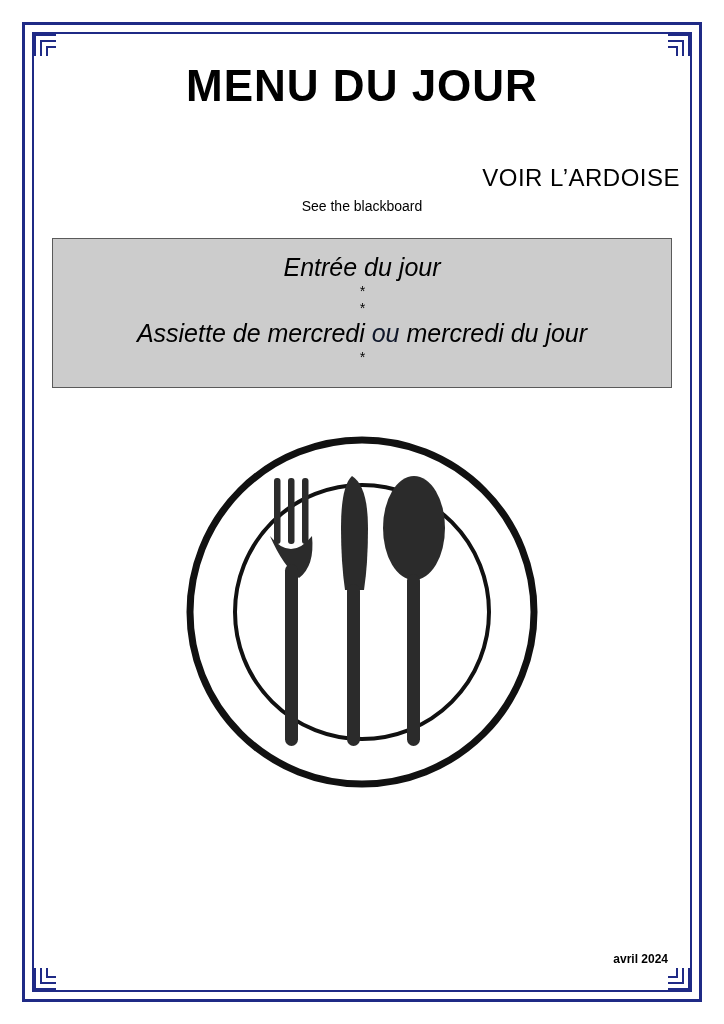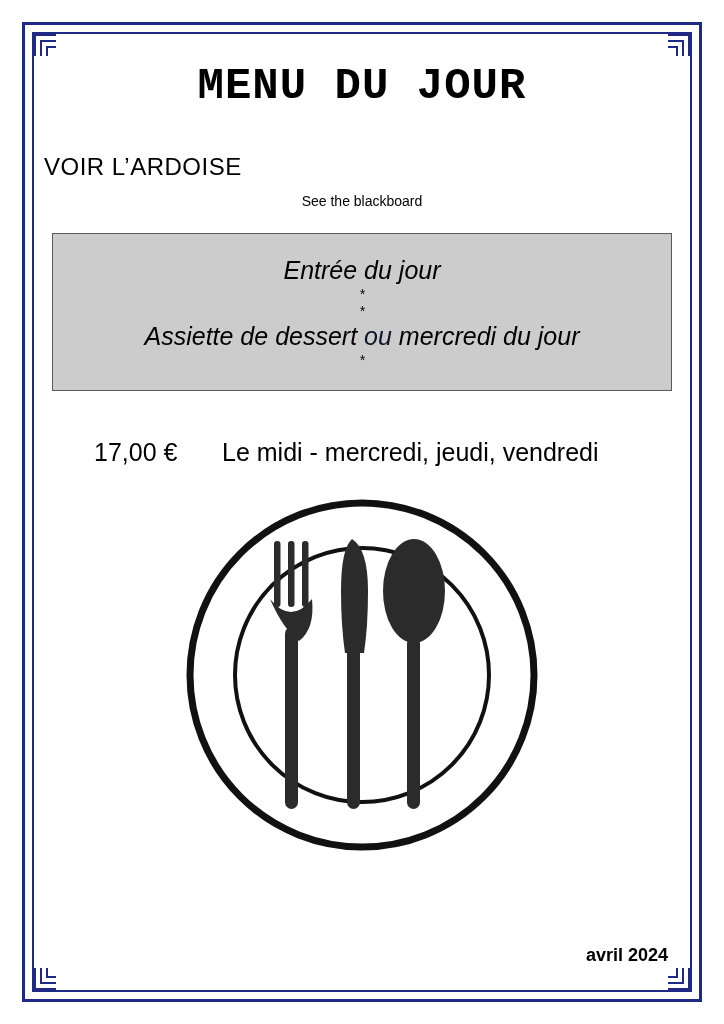--- a/index.html
+++ b/index.html
@@ -67,40 +67,39 @@
     height: 936px;
   }
 
   .title {
     text-align: center;
     font-size: 44px;
     font-weight: bold;
     letter-spacing: 1px;
     margin-top: 18px;
     line-height: 1.1;
-    font-family: Liberation Mono, monospace;
   }
 
   .subtitle-fr {
-    text-align: left;
+    text-align: right;
     font-size: 24px;
-    margin-top: 43px;
+    margin-top: 54px;
     letter-spacing: 0.5px;
   }
   .subtitle-en {
     text-align: center;
     font-size: 14px;
-    margin-top: 12px;
+    margin-top: 6px;
   }
 
   .box {
     margin: 24px 8px 0 8px;
     background: #cccccc;
     border: 1px solid #5a5a5a;
-    padding: 20px 10px 20px 10px;
+    padding: 12px 10px 20px 10px;
     text-align: center;
   }
   .box .course {
     font-size: 25px;
     font-style: italic;
     line-height: 1.28;
   }
   .box .course.wide {
     font-size: 25px;
   }
@@ -133,21 +132,21 @@
   .illustration {
     margin-top: 26px;
     display: flex;
     justify-content: center;
   }
 
   .footer-date {
     position: absolute;
     right: 12px;
     bottom: 14px;
-    font-size: 18px;
+    font-size: 12px;
     font-weight: bold;
   }
 </style>
 </head>
 <body>
 
 <div class="frame-outer"></div>
 <div class="frame-inner"></div>
 
 <div class="corner tl">
@@ -187,29 +186,25 @@
 
   <div class="title">MENU DU JOUR</div>
 
   <div class="subtitle-fr">VOIR L’ARDOISE</div>
   <div class="subtitle-en">See the blackboard</div>
 
   <div class="box">
     <div class="course">Entrée du jour</div>
     <div class="sep">*</div>
     <div class="sep">*</div>
-    <div class="course wide"><span>Assiette de dessert</span> <span class="ou">ou</span> <span>mercredi du jour</span></div>
+    <div class="course wide"><span>Assiette de mercredi</span> <span class="ou">ou</span> <span>mercredi du jour</span></div>
     <div class="sep">*</div>
   </div>
 
   <div class="prices">
-    <div class="price-row">
-      <div class="price-amount">17,00 €</div>
-      <div class="price-desc">Le midi - mercredi, jeudi, vendredi</div>
-    </div>
   </div>
 
   <div class="illustration">
     <svg width="360" height="360" viewBox="0 0 360 360">
       <circle cx="180" cy="180" r="172" fill="#ffffff" stroke="#111111" stroke-width="7"></circle>
       <circle cx="180" cy="180" r="127" fill="#ffffff" stroke="#111111" stroke-width="4"></circle>
 
       <g fill="#2b2b2b">
         <rect x="92" y="46" width="6.5" height="66" rx="3"></rect>
         <rect x="106" y="46" width="6.5" height="66" rx="3"></rect>

